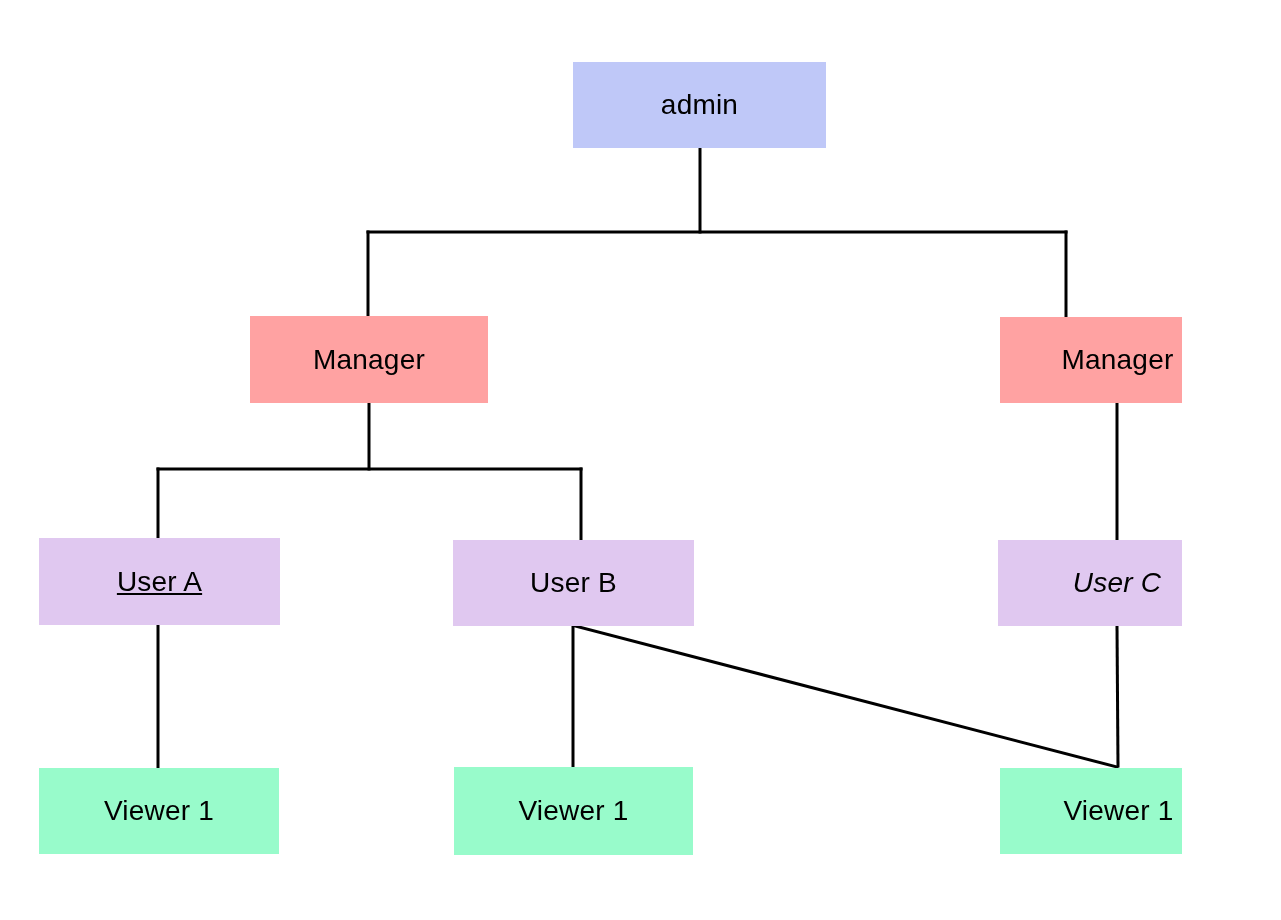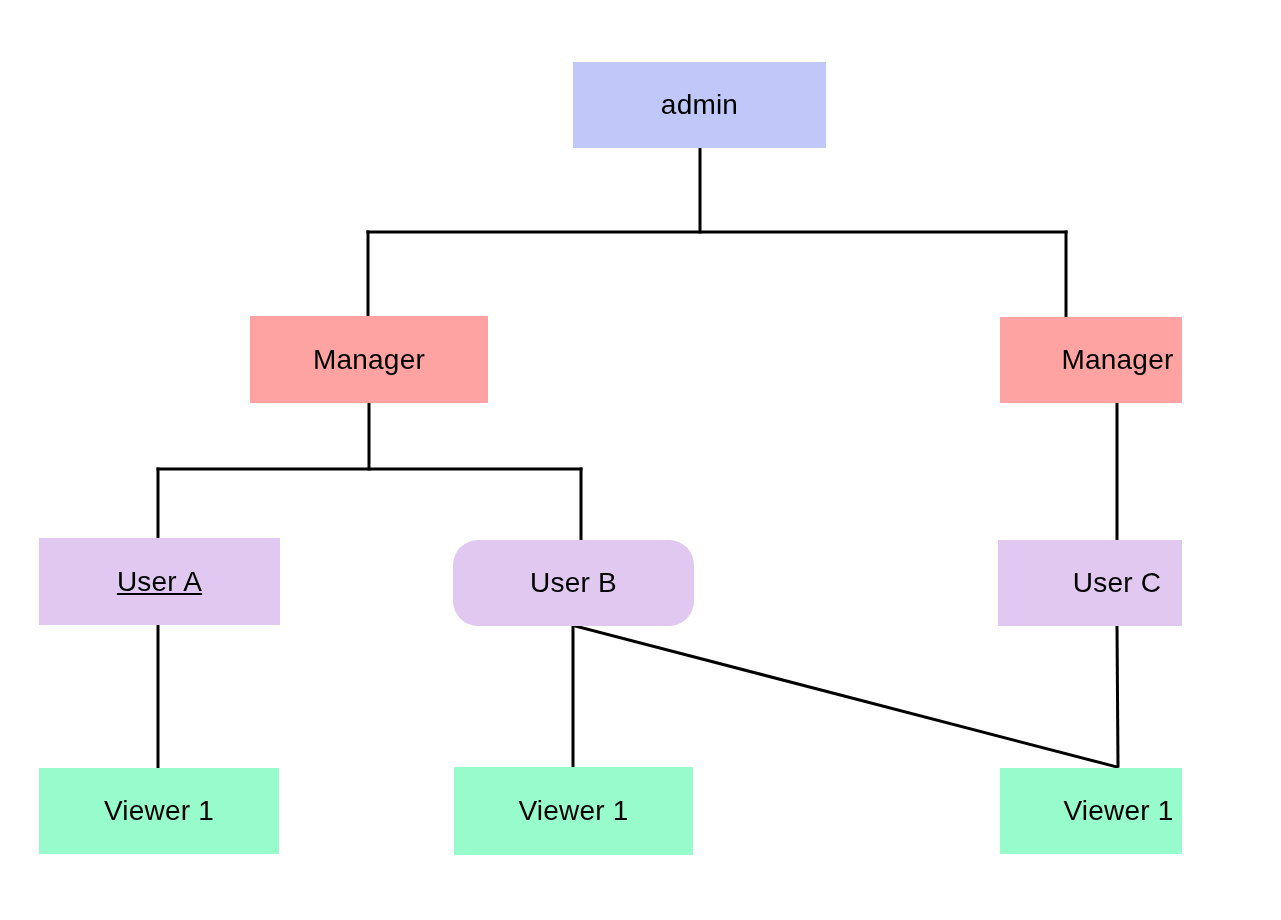--- a/index.html
+++ b/index.html
@@ -52,19 +52,19 @@
       <polyline points="158,625 158,768" fill="none" stroke="#000000" stroke-width="3" stroke-linecap="square"></polyline>
       <polyline points="573,626 573,767" fill="none" stroke="#000000" stroke-width="3" stroke-linecap="square"></polyline>
       <polyline points="575,626 1117,767" fill="none" stroke="#000000" stroke-width="3" stroke-linecap="square"></polyline>
       <polyline points="1117,626 1118,766" fill="none" stroke="#000000" stroke-width="3" stroke-linecap="square"></polyline>
     </svg>
   <div id="nodes">
       <div class="node" style="left: 573px; top: 62px; width: 253px; height: 86px; background: rgb(191, 200, 248); color: rgb(0, 0, 0);">admin</div>
       <div class="node" style="left: 250px; top: 316px; width: 238px; height: 87px; background: rgb(255, 162, 162); color: rgb(0, 0, 0);">Manager</div>
       <div class="node" style="left: 1000px; top: 317px; width: 235px; height: 86px; background: rgb(255, 162, 162); color: rgb(0, 0, 0);">Manager</div>
       <div class="node" style="left: 39px; top: 538px; width: 241px; height: 87px; background: rgb(224, 200, 240); color: rgb(0, 0, 0); text-decoration: underline;">User A</div>
-      <div class="node" style="left: 453px; top: 540px; width: 241px; height: 86px; background: rgb(224, 200, 240); color: rgb(0, 0, 0); border-radius: 25px;">User B</div>
-      <div class="node" style="left: 998px; top: 540px; width: 238px; height: 86px; background: rgb(224, 200, 240); color: rgb(0, 0, 0);">User C</div>
+      <div class="node" style="left: 453px; top: 540px; width: 241px; height: 86px; background: rgb(224, 200, 240); color: rgb(0, 0, 0);">User B</div>
+      <div class="node" style="left: 998px; top: 540px; width: 238px; height: 86px; background: rgb(224, 200, 240); color: rgb(0, 0, 0); font-style: italic;">User C</div>
       <div class="node" style="left: 39px; top: 768px; width: 240px; height: 86px; background: rgb(152, 251, 203); color: rgb(0, 0, 0);">Viewer 1</div>
       <div class="node" style="left: 454px; top: 767px; width: 239px; height: 88px; background: rgb(152, 251, 203); color: rgb(0, 0, 0);">Viewer 1</div>
       <div class="node" style="left: 1000px; top: 768px; width: 237px; height: 86px; background: rgb(152, 251, 203); color: rgb(0, 0, 0);">Viewer 1</div>
     </div>
 </div>
 
 </body></html>

